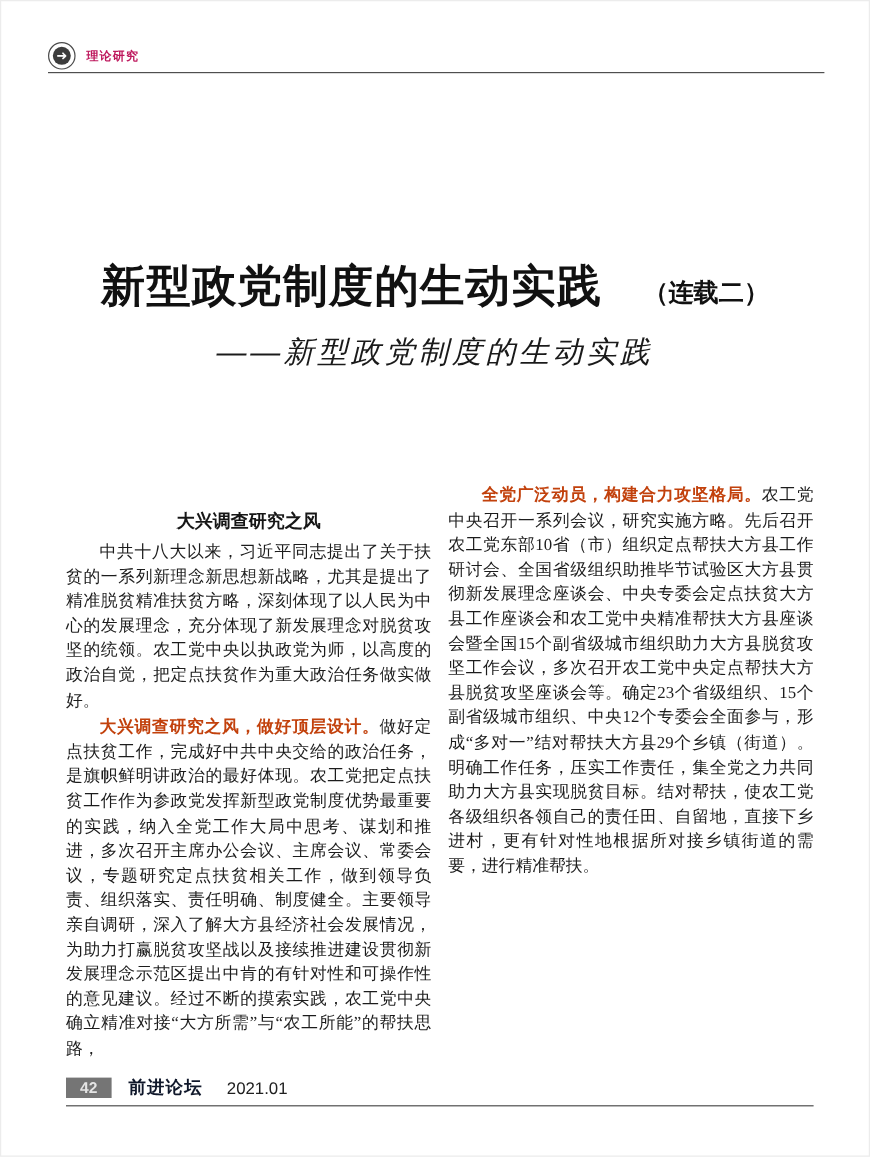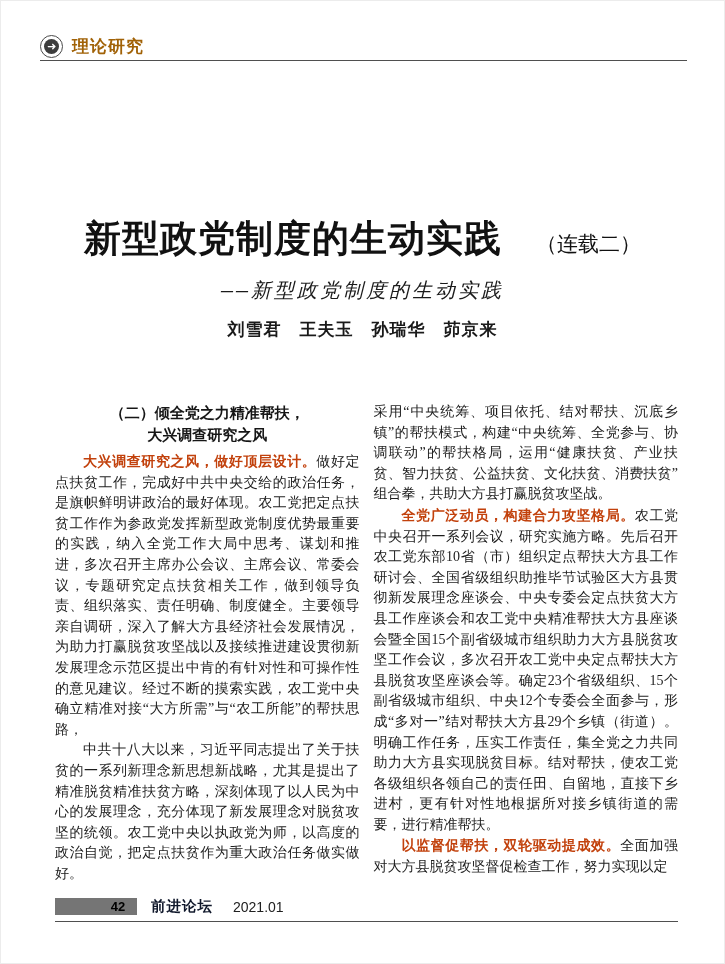--- a/index.html
+++ b/index.html
@@ -21,40 +21,40 @@
     width:21px;height:21px;border:1.3px solid #4a4a4a;border-radius:50%;
     display:flex;align-items:center;justify-content:center;flex:0 0 auto;
   }
   .hdr-icon-inner{
     width:15px;height:15px;border-radius:50%;background:#3d3d3d;
     color:#ffffff;display:flex;align-items:center;justify-content:center;
     font-size:11px;line-height:1;font-family:"DejaVu Sans",sans-serif;
   }
   .hdr-label{
     font-family:"Liberation Sans","DejaVu Sans",sans-serif;
-    font-size:17px;font-weight:bold;color:#a16207;letter-spacing:1px;
+    font-size:10px;font-weight:bold;color:#be185d;letter-spacing:1px;
   }
   .header-rule{
     position:absolute;top:60px;left:40px;right:38px;height:1px;background:#4f4f4f;
   }
   
   .title-block{position:absolute;top:219px;left:0;right:0;text-align:center;}
   .main-title{
     font-family:"Liberation Sans","DejaVu Sans",sans-serif;
     font-weight:bold;color:#111111;font-size:37px;line-height:1.1;
     letter-spacing:1px;
   }
   .title-suffix{
-    font-size:21px;font-weight:normal;letter-spacing:0;margin-left:34px;
+    font-size:21px;font-weight:bold;letter-spacing:0;margin-left:34px;
   }
   .sub-title{
     margin-top:17px;
-    font-family:Liberation Mono, monospace;
+    font-family:Liberation Sans, sans-serif;
     font-style:italic;
-    font-size:20px;color:#1a1a1a;letter-spacing:3px;
+    font-size:25px;color:#1a1a1a;letter-spacing:3px;
   }
   .authors{
     margin-top:14px;
     font-family:"Liberation Sans","DejaVu Sans",sans-serif;
     font-weight:bold;font-size:17px;color:#1a1a1a;letter-spacing:1px;
   }
   
   .columns{
     position:absolute;top:402px;left:55px;right:47px;
     display:flex;gap:14px;
@@ -75,26 +75,25 @@
     font-weight:bold;color:#c2410c;
   }
   
   .footer{
     position:absolute;top:897px;left:55px;right:47px;
     border-bottom:1px solid #4f4f4f;
     padding-bottom:5px;
     display:flex;align-items:center;gap:14px;
   }
   .page-badge{
-    background:#757575;color:#000000;
+    background:#757575;color:#e5e5e5;
     font-family:"Liberation Sans","DejaVu Sans",sans-serif;
     font-weight:bold;font-size:13px;
     width:38px;height:17px;line-height:17px;text-align:center;
     display:inline-block;
-    padding-left:44px;
   }
   .journal-name{
     font-weight:bold;font-size:14.5px;color:#0f172a;letter-spacing:1px;
   }
   .issue{
     font-family:"Liberation Sans","DejaVu Sans",sans-serif;
     font-size:14px;color:#202020;margin-left:6px;text-align:center;
   }
 </style>
 </head>
@@ -104,36 +103,33 @@
   <span class="hdr-icon">
     <span class="hdr-icon-inner">➜</span>
   </span>
   <span class="hdr-label">理论研究</span>
 </div>
 <div class="header-rule"></div>
 
 <div class="title-block">
   <div class="main-title"><span>新型政党制度的生动实践</span><span class="title-suffix">（连载二）</span></div>
   <div class="sub-title">——新型政党制度的生动实践</div>
-  <div class="authors">刘雪君　王夫玉　孙瑞华　茆京来</div>
 </div>
 
 <div class="columns">
   <div class="col">
     <p class="sec-heading">
-      <span>（二）倾全党之力精准帮扶，</span><br>
+      <br>
       <span>大兴调查研究之风</span>
     </p>
+    <p class="para indent"><span>中共十八大以来，习近平同志提出了关于扶贫的一系列新理念新思想新战略，尤其是提出了精准脱贫精准扶贫方略，深刻体现了以人民为中心的发展理念，充分体现了新发展理念对脱贫攻坚的统领。农工党中央以执政党为师，以高度的政治自觉，把定点扶贫作为重大政治任务做实做好。</span></p>
     <p class="para indent"><b class="lead">大兴调查研究之风，做好顶层设计。</b><span>做好定点扶贫工作，完成好中共中央交给的政治任务，是旗帜鲜明讲政治的最好体现。农工党把定点扶贫工作作为参政党发挥新型政党制度优势最重要的实践，纳入全党工作大局中思考、谋划和推进，多次召开主席办公会议、主席会议、常委会议，专题研究定点扶贫相关工作，做到领导负责、组织落实、责任明确、制度健全。主要领导亲自调研，深入了解大方县经济社会发展情况，为助力打赢脱贫攻坚战以及接续推进建设贯彻新发展理念示范区提出中肯的有针对性和可操作性的意见建议。经过不断的摸索实践，农工党中央确立精准对接“大方所需”与“农工所能”的帮扶思路，</span></p>
-    <p class="para indent"><span>中共十八大以来，习近平同志提出了关于扶贫的一系列新理念新思想新战略，尤其是提出了精准脱贫精准扶贫方略，深刻体现了以人民为中心的发展理念，充分体现了新发展理念对脱贫攻坚的统领。农工党中央以执政党为师，以高度的政治自觉，把定点扶贫作为重大政治任务做实做好。</span></p>
   </div>
   <div class="col">
-    <p class="para"><span>采用“中央统筹、项目依托、结对帮扶、沉底乡镇”的帮扶模式，构建“中央统筹、全党参与、协调联动”的帮扶格局，运用“健康扶贫、产业扶贫、智力扶贫、公益扶贫、文化扶贫、消费扶贫”组合拳，共助大方县打赢脱贫攻坚战。</span></p>
     <p class="para indent"><b class="lead">全党广泛动员，构建合力攻坚格局。</b><span>农工党中央召开一系列会议，研究实施方略。先后召开农工党东部10省（市）组织定点帮扶大方县工作研讨会、全国省级组织助推毕节试验区大方县贯彻新发展理念座谈会、中央专委会定点扶贫大方县工作座谈会和农工党中央精准帮扶大方县座谈会暨全国15个副省级城市组织助力大方县脱贫攻坚工作会议，多次召开农工党中央定点帮扶大方县脱贫攻坚座谈会等。确定23个省级组织、15个副省级城市组织、中央12个专委会全面参与，形成“多对一”结对帮扶大方县29个乡镇（街道）。明确工作任务，压实工作责任，集全党之力共同助力大方县实现脱贫目标。结对帮扶，使农工党各级组织各领自己的责任田、自留地，直接下乡进村，更有针对性地根据所对接乡镇街道的需要，进行精准帮扶。</span></p>
-    <p class="para indent"><b class="lead">以监督促帮扶，双轮驱动提成效。</b><span>全面加强对大方县脱贫攻坚督促检查工作，努力实现以定</span></p>
   </div>
 </div>
 
 <div class="footer">
   <span class="page-badge">42</span>
   <span class="journal-name">前进论坛</span>
   <span class="issue">2021.01</span>
 </div>
 
 </body></html>

